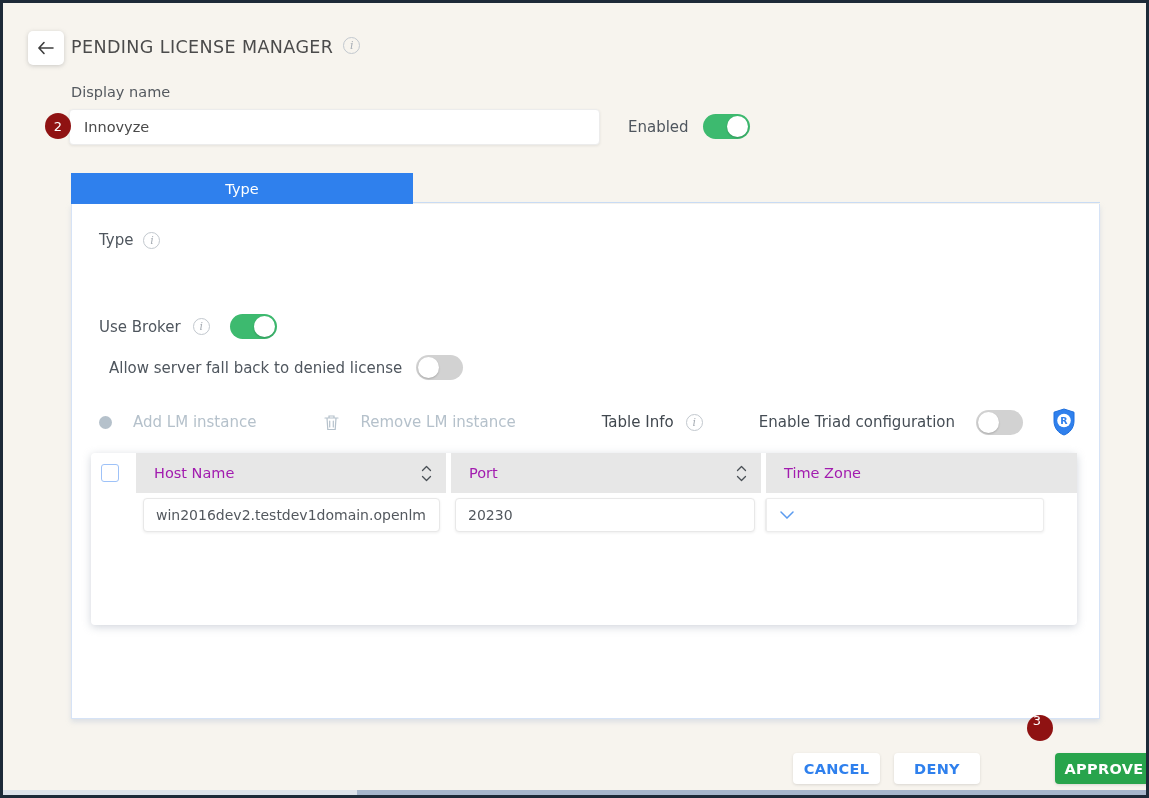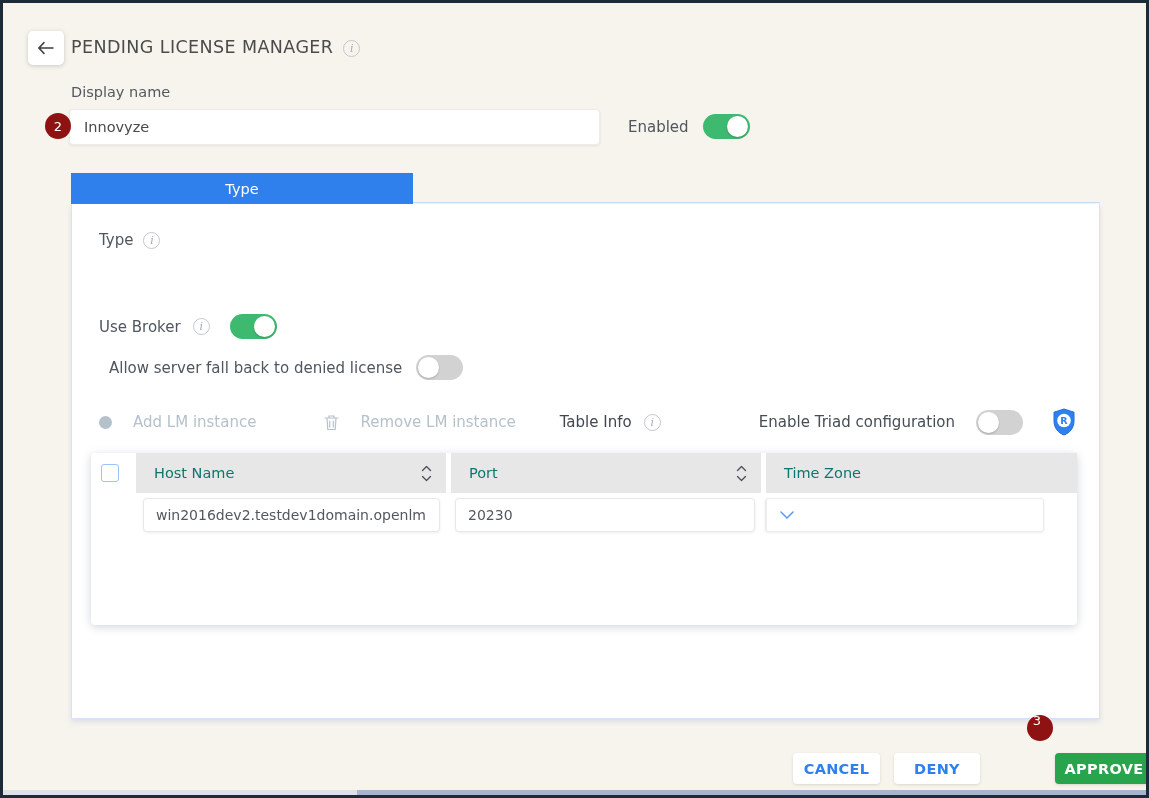--- a/index.html
+++ b/index.html
@@ -20,21 +20,21 @@
 
   
   .back-btn{
     position:absolute; left:25px; top:28px; width:36px; height:34px;
     background:#fff; border-radius:5px; box-shadow:0 1px 4px rgba(120,120,120,.35);
     display:flex; align-items:center; justify-content:center;
     font-size:19px; color:#3e3e3e; cursor:pointer;
   }
   .page-title{
     position:absolute; left:68px; top:34px; font-size:17.5px; color:#4b4b4b;
-    letter-spacing:.4px; display:flex; align-items:flex-end; gap:10px;
+    letter-spacing:.4px; display:flex; align-items:flex-start; gap:10px;
   }
   .info-icon{
     display:inline-flex; width:17px; height:17px; border:1px solid #c2c8ce;
     border-radius:50%; color:#a8aeb5; font-size:11px; font-family:"DejaVu Serif",serif;
     align-items:center; justify-content:center; font-style:italic; flex:0 0 auto;
   }
 
   
   .dn-label{ position:absolute; left:68px; top:81px; font-size:14.5px; color:#54595f; }
   .dn-input{
@@ -100,39 +100,39 @@
   .broker-row{ position:absolute; left:96px; top:311px; display:flex; align-items:center; gap:12px; }
   .broker-row .lbl{ font-size:15px; color:#4f565e; }
   .fallback-row{ position:absolute; left:106px; top:352px; display:flex; align-items:center; gap:14px; }
   .fallback-row .lbl{ font-size:15px; color:#4f565e; }
 
   
   .toolbar{ position:absolute; left:96px; top:405px; width:977px; height:28px; display:flex; align-items:center; }
   .tool-disabled{ display:flex; align-items:center; gap:21px; color:#b5c1cb; font-size:15px; cursor:default; }
   .dot-icon{ width:13px; height:13px; border-radius:50%; background:#b5c1cb; }
   .tool-add{ margin-right:68px; }
-  .tool-remove{ margin-right:44px; }
+  .tool-remove{ margin-right:86px; }
   .table-info{ display:flex; align-items:center; gap:12px; font-size:15px; color:#40474e; }
   .triad-wrap{ margin-left:auto; display:flex; align-items:center; gap:21px; }
   .triad-wrap .lbl{ font-size:15px; color:#454d55; }
   .shield{ margin-left:8px; display:flex; }
 
   
   .table-card{
     position:absolute; left:88px; top:450px; width:986px; height:172px;
     background:#fff; border-radius:4px; box-shadow:0 2px 8px rgba(150,160,175,.45);
   }
   .hdr-checkbox{
     position:absolute; left:10px; top:11px; width:18px; height:18px;
     border:1.5px solid #9ec2f8; border-radius:3px; background:#fff; cursor:pointer;
   }
   .thead{ position:absolute; left:45px; top:0; width:941px; height:40px; display:flex; gap:5px; }
   .th{
     background:#e7e7e7; height:40px; display:flex; align-items:center;
-    padding:0 14px 0 18px; font-size:14.5px; color:#0f766e; cursor:pointer;
+    padding:0 14px 0 18px; font-size:14.5px; color:#a21caf; cursor:pointer;
   }
   .th .txt{ flex:1; }
   .th-host{ width:310px; } .th-port{ width:310px; } .th-tz{ width:311px; }
   .cell-input{
     position:absolute; height:34px; background:#fff; border:1px solid #e8e8e8; border-radius:4px;
     box-shadow:0 1px 3px rgba(0,0,0,.07); font-family:inherit; font-size:14px; color:#53585e;
     padding:0 12px; outline:none;
   }
   .host-input{ left:52px; top:45px; width:297px; }
   .port-input{ left:364px; top:45px; width:300px; }

